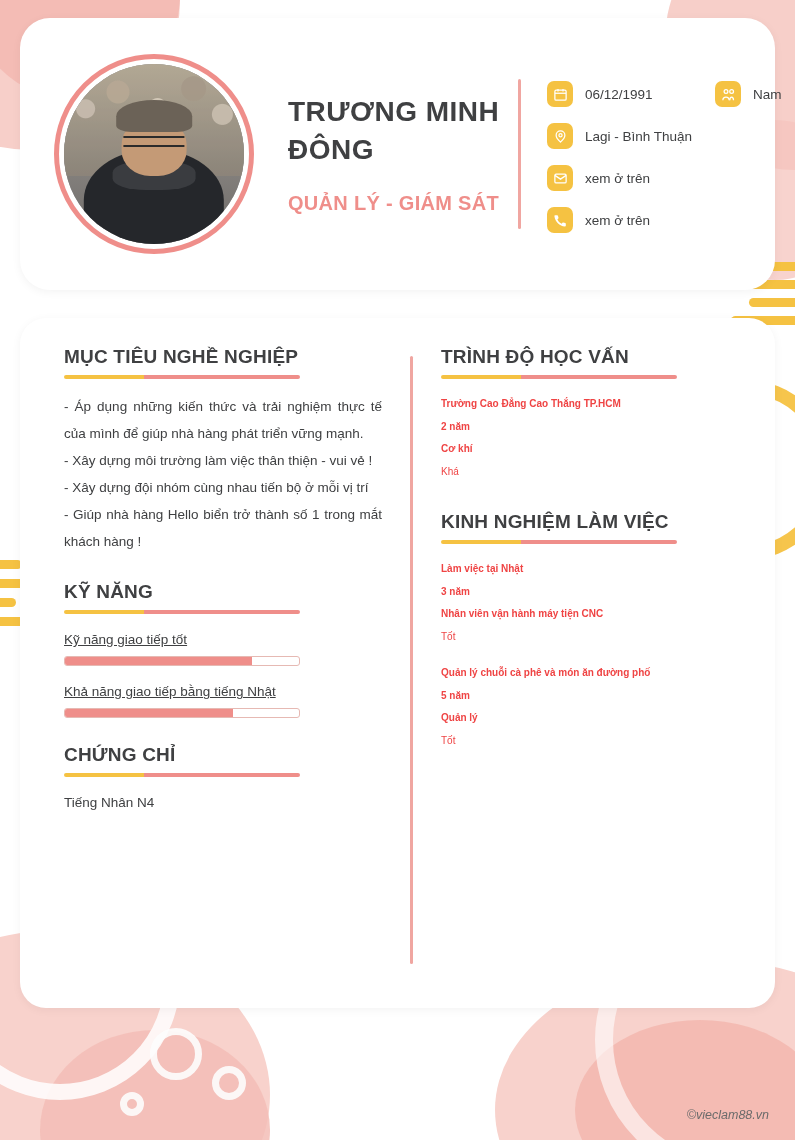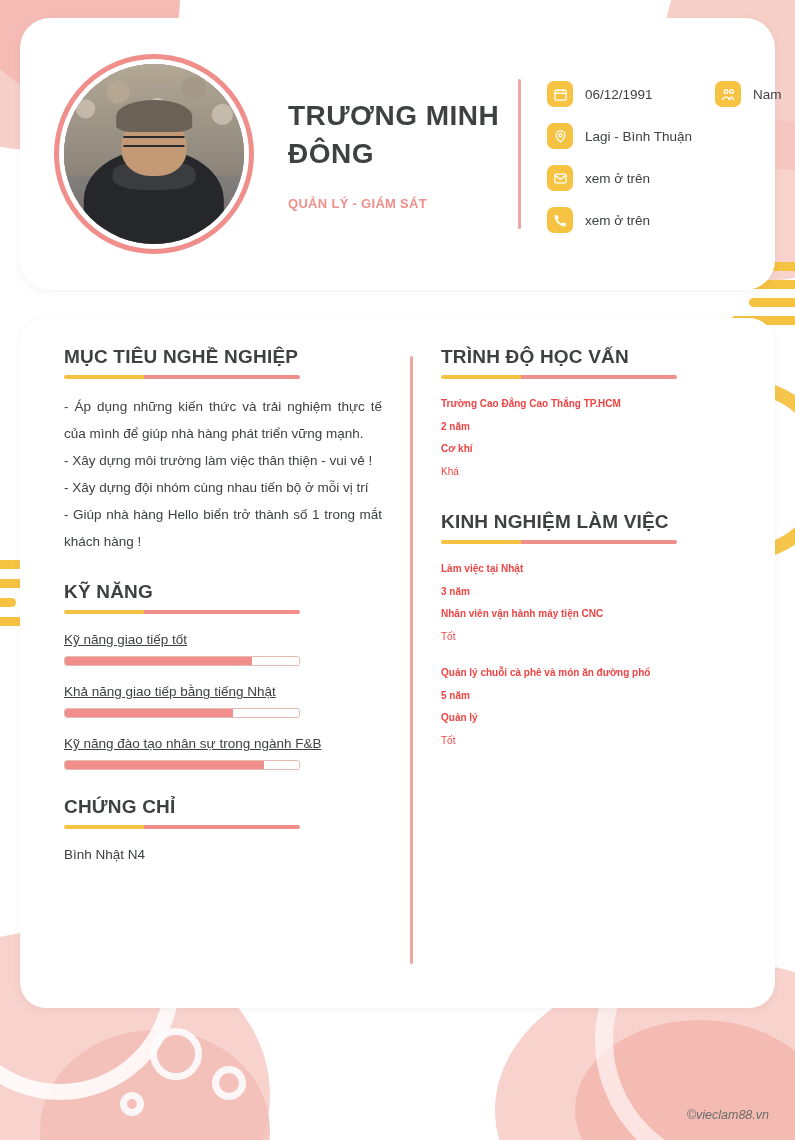--- a/index.html
+++ b/index.html
@@ -208,21 +208,21 @@
   .name {
     font-size: 28px;
     font-weight: bold;
     color: #3f4042;
     letter-spacing: .5px;
     line-height: 1.35;
     text-transform: uppercase;
   }
   .role {
     margin-top: 24px;
-    font-size: 13px;
+    font-size: 20px;
     font-weight: bold;
     color: #ef8e8a;
     letter-spacing: .3px;
     text-transform: uppercase;
   }
   .divider-v {
     width: 3px; height: 150px;
     background: #f0a6a1;
     margin: 0 26px 0 6px;
     border-radius: 2px;
@@ -485,32 +485,26 @@
           <div class="bar">
               <i style="width:80%"></i>
             </div>
         </div>
         <div>
           <div class="skill-name">Khả năng giao tiếp bằng tiếng Nhật</div>
           <div class="bar">
               <i style="width:72%"></i>
             </div>
         </div>
-        <div>
-          <div class="skill-name">Kỹ năng đào tạo nhân sự trong ngành F&amp;B</div>
-          <div class="bar">
-              <i style="width:85%"></i>
-            </div>
-        </div>
       </div>
 
       <div class="mt-mid">
         <div class="sec-title">CHỨNG CHỈ</div>
         <div class="sec-underline"></div>
-        <div class="cert-item">Bình Nhật N4</div>
+        <div class="cert-item">Tiếng Nhân N4</div>
       </div>
 
     </div>
 
     <div class="col-divider"></div>
 
     <div class="col-right">
 
       <div>
         <div class="sec-title">TRÌNH ĐỘ HỌC VẤN</div>

